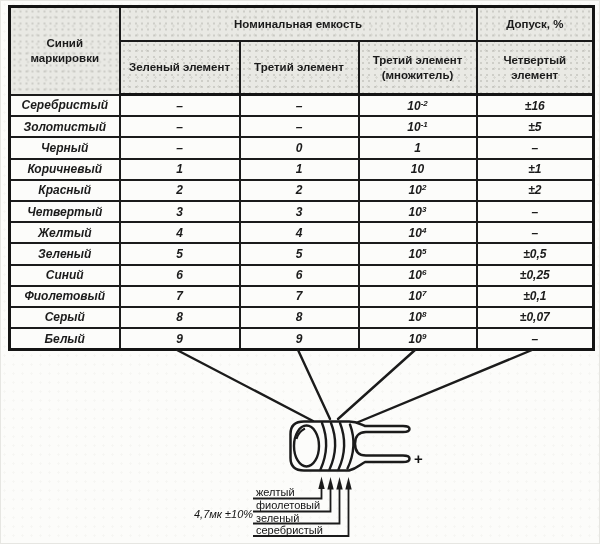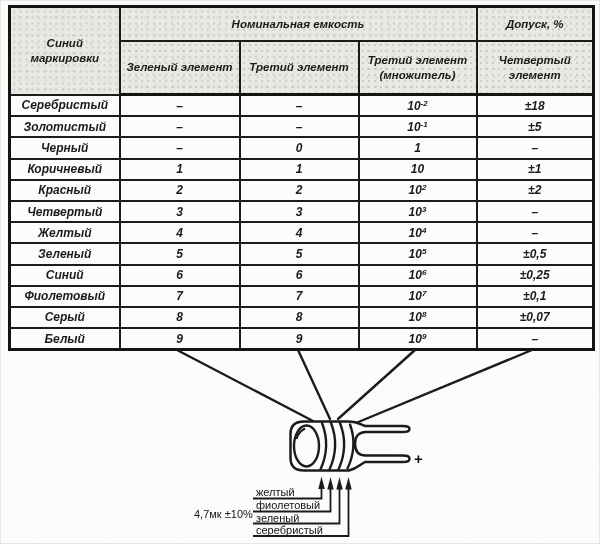--- a/index.html
+++ b/index.html
@@ -28,21 +28,20 @@
     padding:0 2px;
   }
   table.codes{border:3px solid #141414;}
   thead th{
     background-color:#e9e9e4;
     background-image:
       radial-gradient(rgba(110,110,100,0.22) 1px, transparent 1.3px),
       radial-gradient(rgba(140,140,130,0.18) 1px, transparent 1.3px);
     background-size:6px 6px, 9px 9px;
     background-position:0 0, 3px 4px;
-    font-style:italic;
     font-weight:bold;
     font-size:11.5px;
     line-height:1.3;
   }
   thead tr.h1 th{height:32px;}
   thead tr.h2 th{height:51px;}
   thead tr.h2 th{border-bottom:3px solid #141414;}
   tbody td{
     height:19.2px;
     font-style:italic;
@@ -59,20 +58,21 @@
     white-space:nowrap;
     z-index:2;
   }
   .value-label{
     position:absolute;
     font-size:11px;
     line-height:11px;
     color:#141414;
     white-space:nowrap;
     z-index:2;
+    font-style:italic;
   }
   .plus-sign{
     position:absolute;
     font-size:15px;
     font-weight:bold;
     line-height:15px;
     color:#141414;
     z-index:2;
   }
 </style>
@@ -101,21 +101,21 @@
         <th>Третий элемент (множитель)</th>
         <th>Четвертый элемент</th>
       </tr>
     </thead>
     <tbody>
         <tr>
           <td>Серебристый</td>
           <td>–</td>
           <td>–</td>
           <td>10<sup>-2</sup></td>
-          <td>±18</td>
+          <td>±16</td>
         </tr>
         <tr>
           <td>Золотистый</td>
           <td>–</td>
           <td>–</td>
           <td>10<sup>-1</sup></td>
           <td>±5</td>
         </tr>
         <tr>
           <td>Черный</td>

